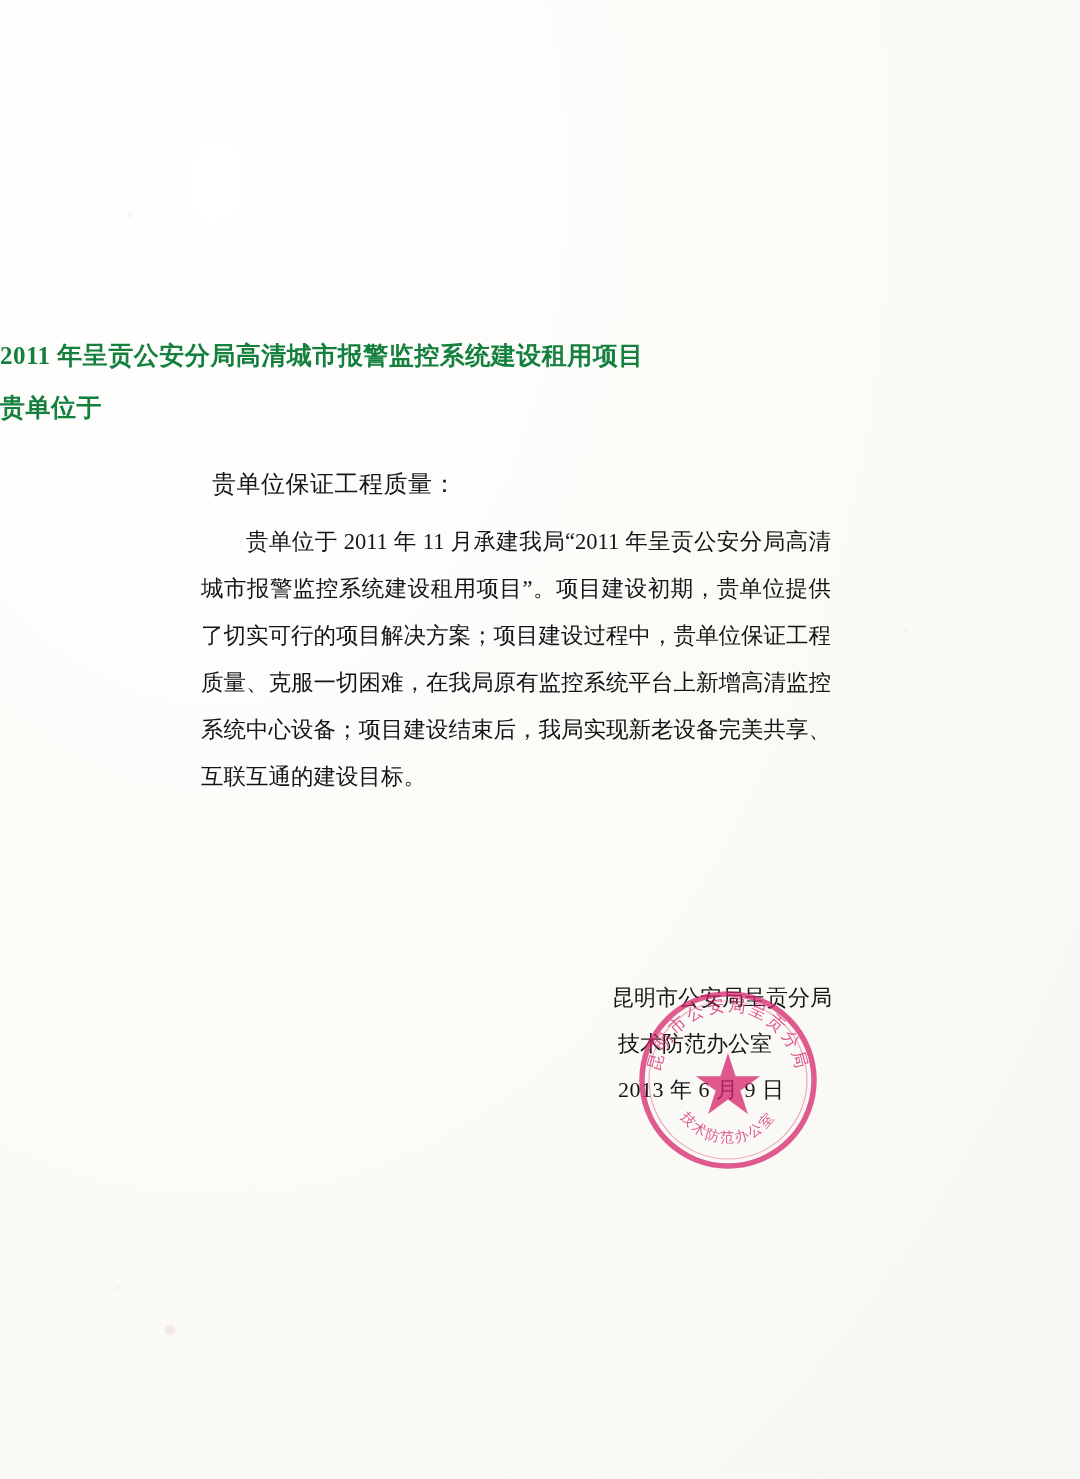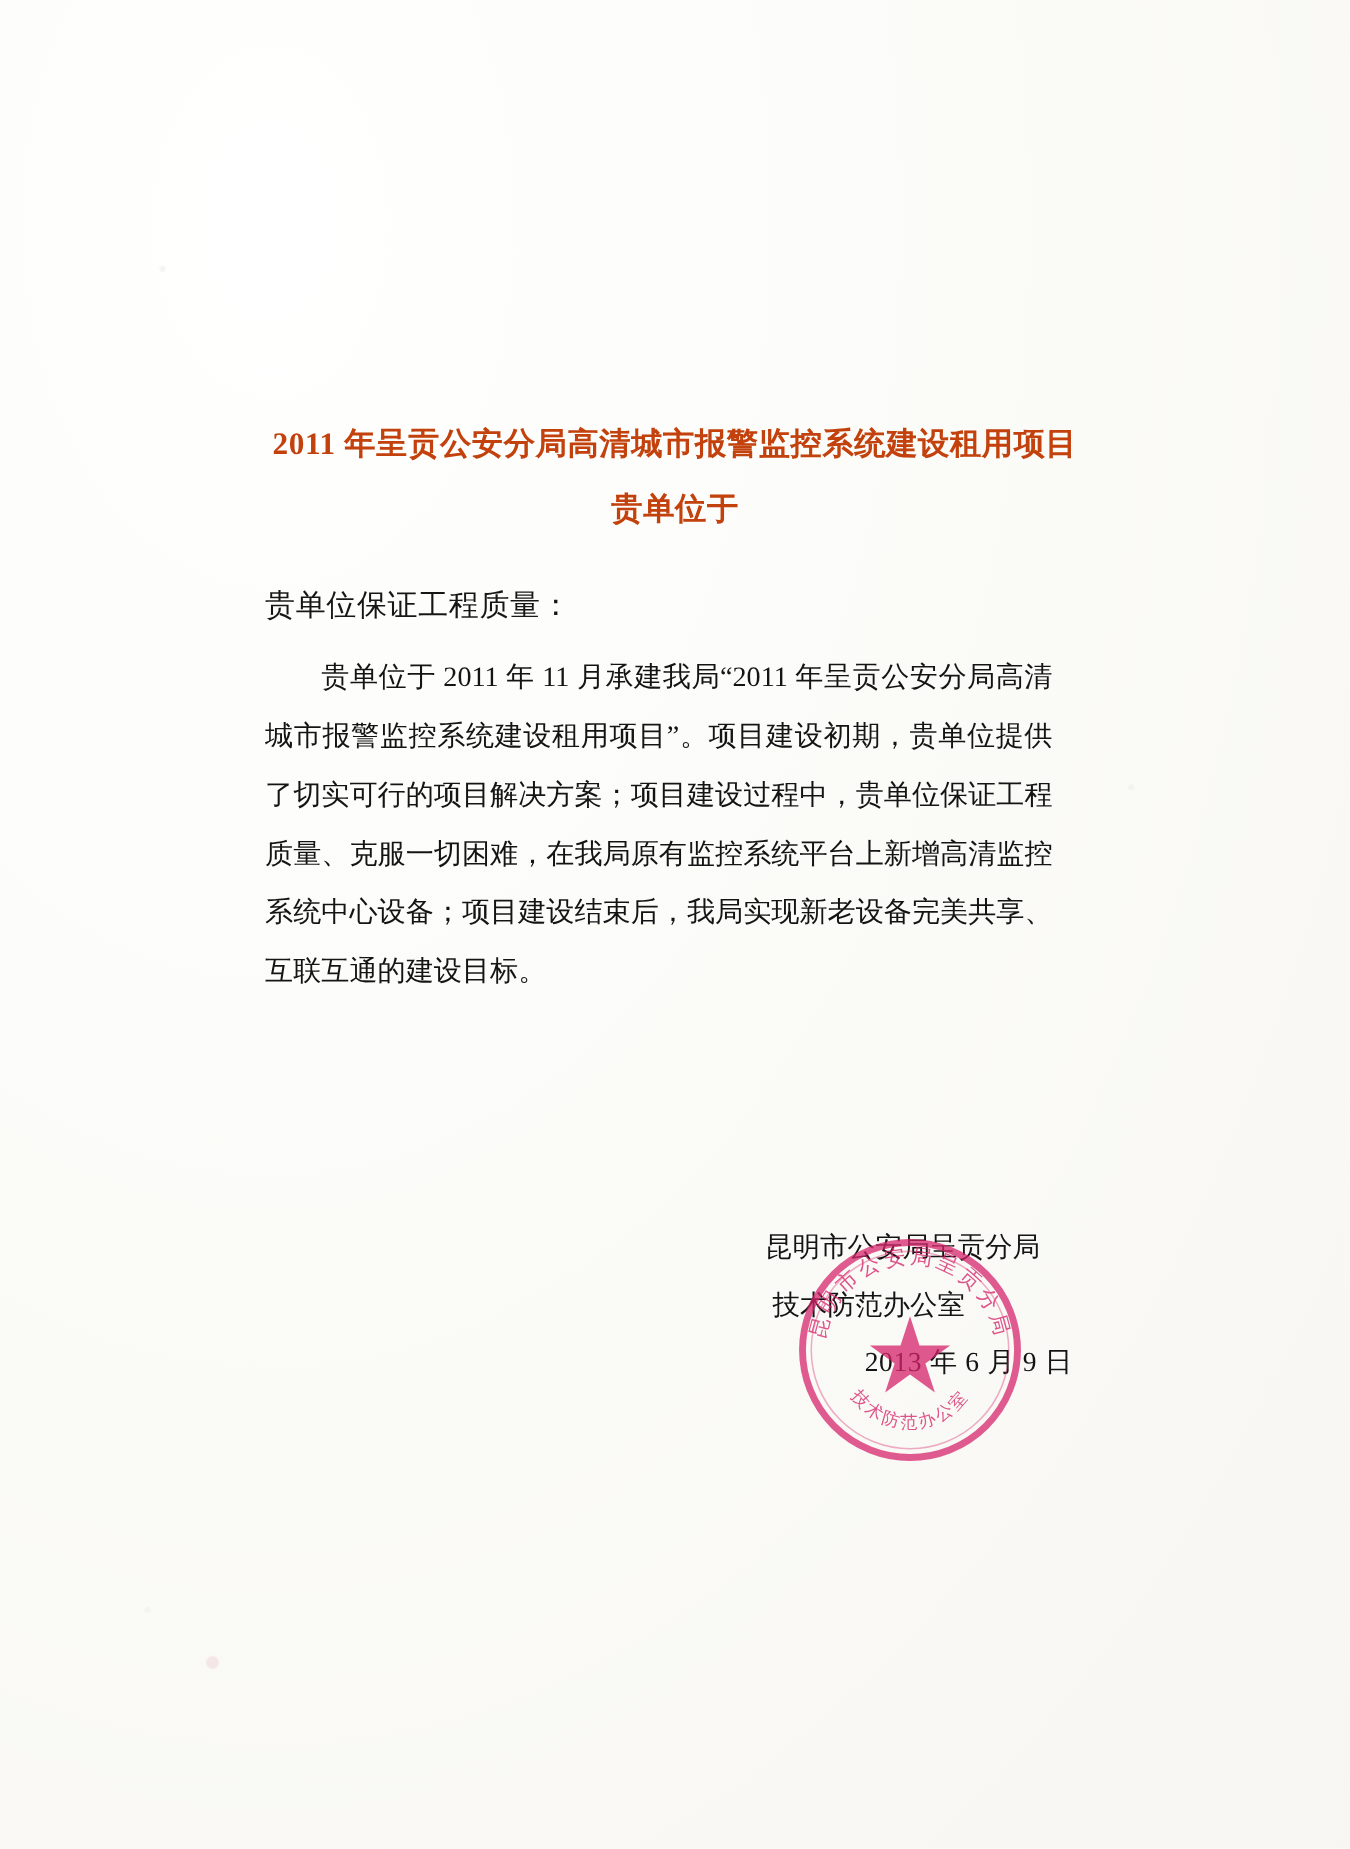--- a/index.html
+++ b/index.html
@@ -39,41 +39,40 @@
     left: 0; top: 0;
     width: 1080px;
     height: 1479px;
   }
 
   .title {
     position: absolute;
     left: 0;
     top: 330px;
     width: 1080px;
-    text-align: center;
     font-weight: bold;
     font-size: 25px;
     line-height: 52px;
     letter-spacing: 0.5px;
-    color: #c2410c;
+    color: #15803d;
   }
   .title .line2 { display:block; }
 
   .salutation {
     position: absolute;
     left: 212px;
     top: 468px;
     font-size: 24px;
     letter-spacing: 0.5px;
     color: #161616;
   }
 
   .body-text {
     position: absolute;
-    left: 212px;
+    left: 201px;
     top: 518px;
     width: 630px;
     font-size: 22.5px;
     line-height: 47px;
     text-align: justify;
     text-justify: inter-ideograph;
     color: #141414;
   }
   .body-text p {
     margin: 0;
@@ -85,21 +84,21 @@
     left: 612px;
     top: 975px;
     width: 320px;
     font-size: 22px;
     line-height: 46px;
     color: #141414;
     text-align: left;
   }
   .sig-line { display: block; white-space: nowrap; }
   .sig-dept { padding-left: 6px; }
-  .sig-date { padding-left: 6px; letter-spacing: 0.5px; text-align: center; }
+  .sig-date { padding-left: 6px; letter-spacing: 0.5px; }
 
   
   .stamp {
     position: absolute;
     left: 633px;
     top: 985px;
     width: 190px;
     height: 190px;
     opacity: 0.82;
     pointer-events: none;

